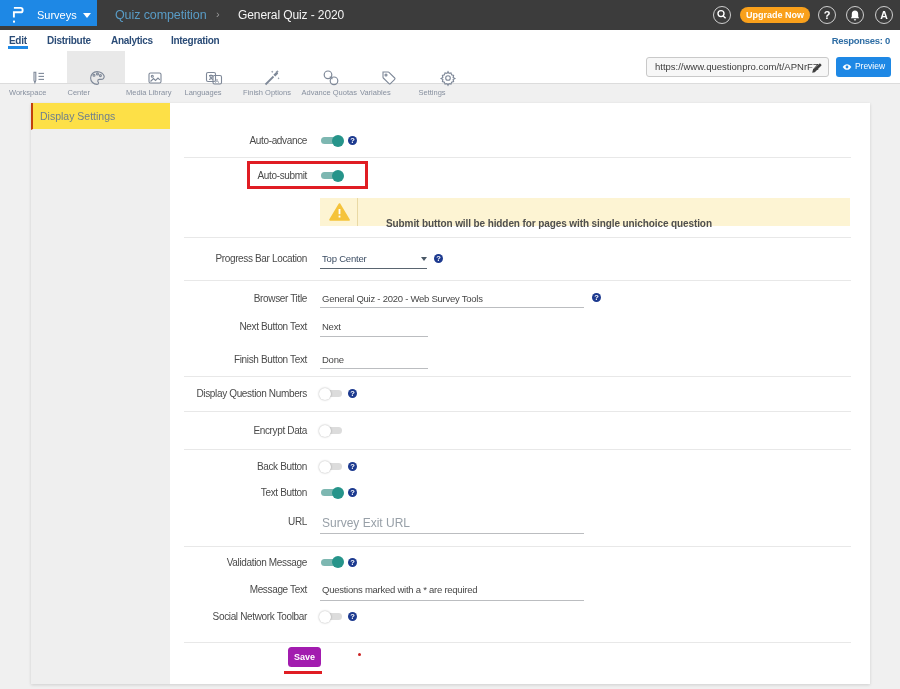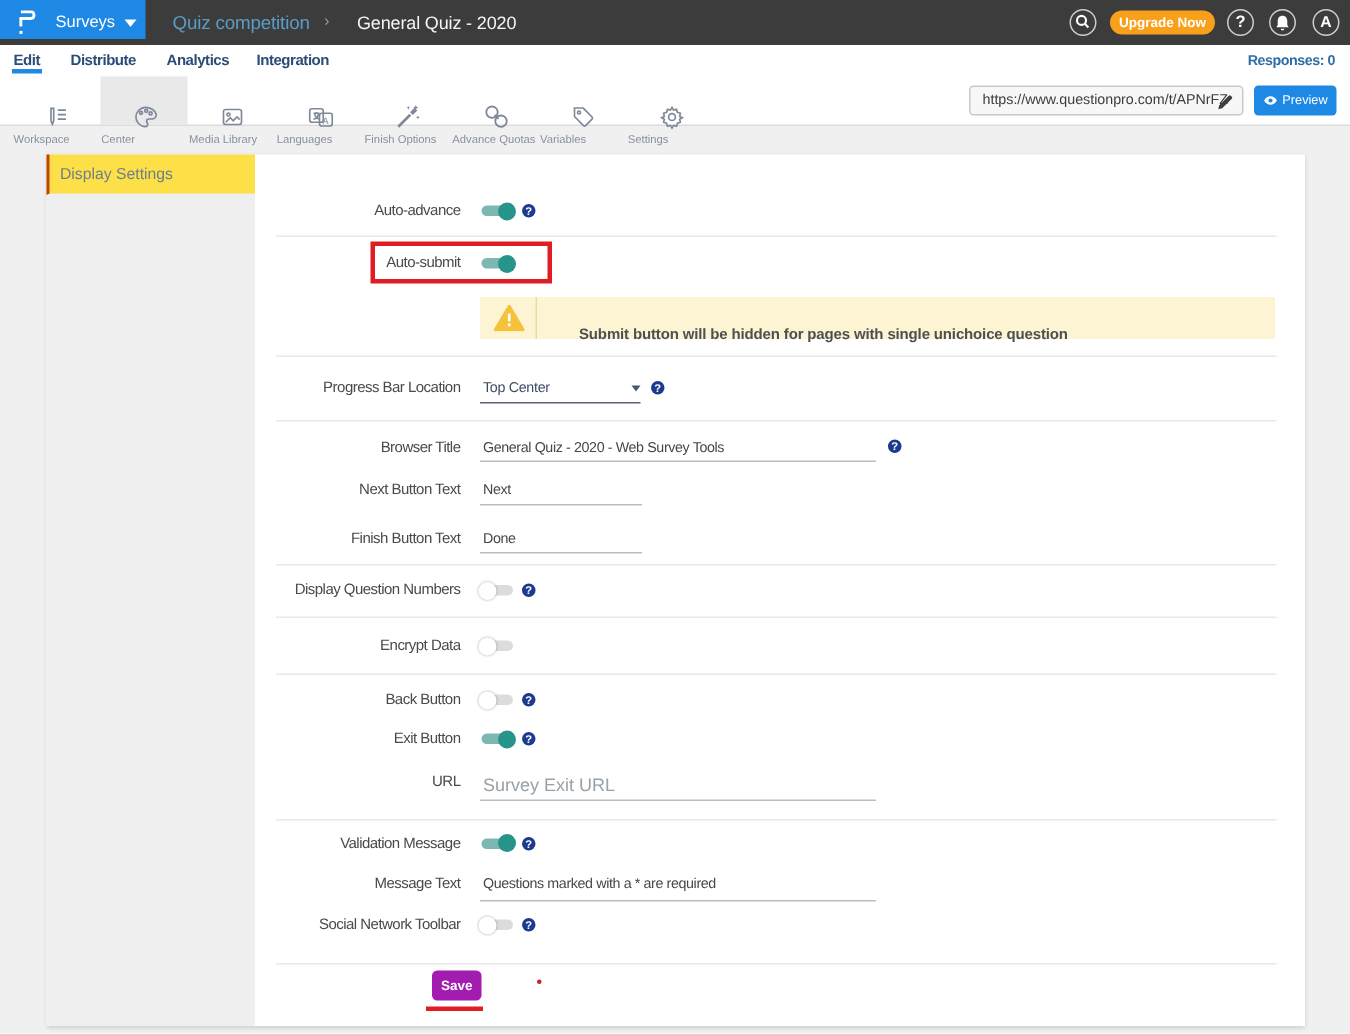--- a/index.html
+++ b/index.html
@@ -253,21 +253,21 @@
     </div>
   <div class="abs divider" style="top:346px"></div>
 
   <span class="abs flabel" style="top:358px">Back Button</span>
   <div class="abs tgl off" style="left:289px;top:357px">
       <div class="track"></div>
       <div class="knob"></div>
     </div>
   <div class="abs qm" style="left:317px;top:359px">?</div>
 
-  <span class="abs flabel" style="top:384px">Exit Button</span>
+  <span class="abs flabel" style="top:384px">Text Button</span>
   <div class="abs tgl on" style="left:289px;top:383px">
       <div class="track"></div>
       <div class="knob"></div>
     </div>
   <div class="abs qm" style="left:317px;top:385px">?</div>
 
   <span class="abs flabel" style="top:413px">URL</span>
   <span class="abs" style="left:291px;top:412.5px;font-size:12px;color:#98a0a8">Survey Exit URL</span>
   <div class="abs underline" style="left:289px;top:430px;width:264px"></div>
   <div class="abs divider" style="top:443px"></div>

